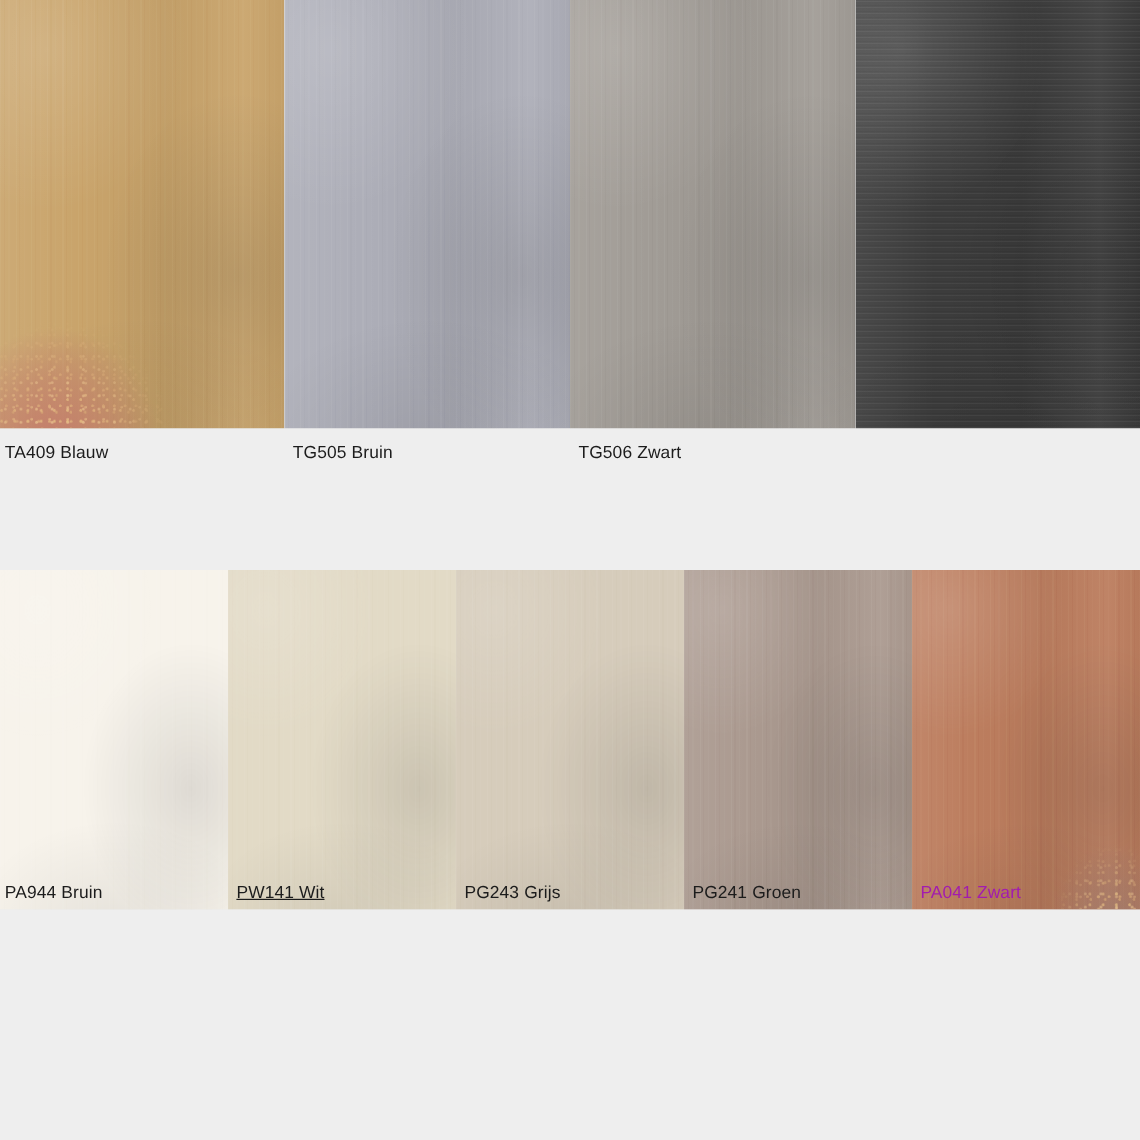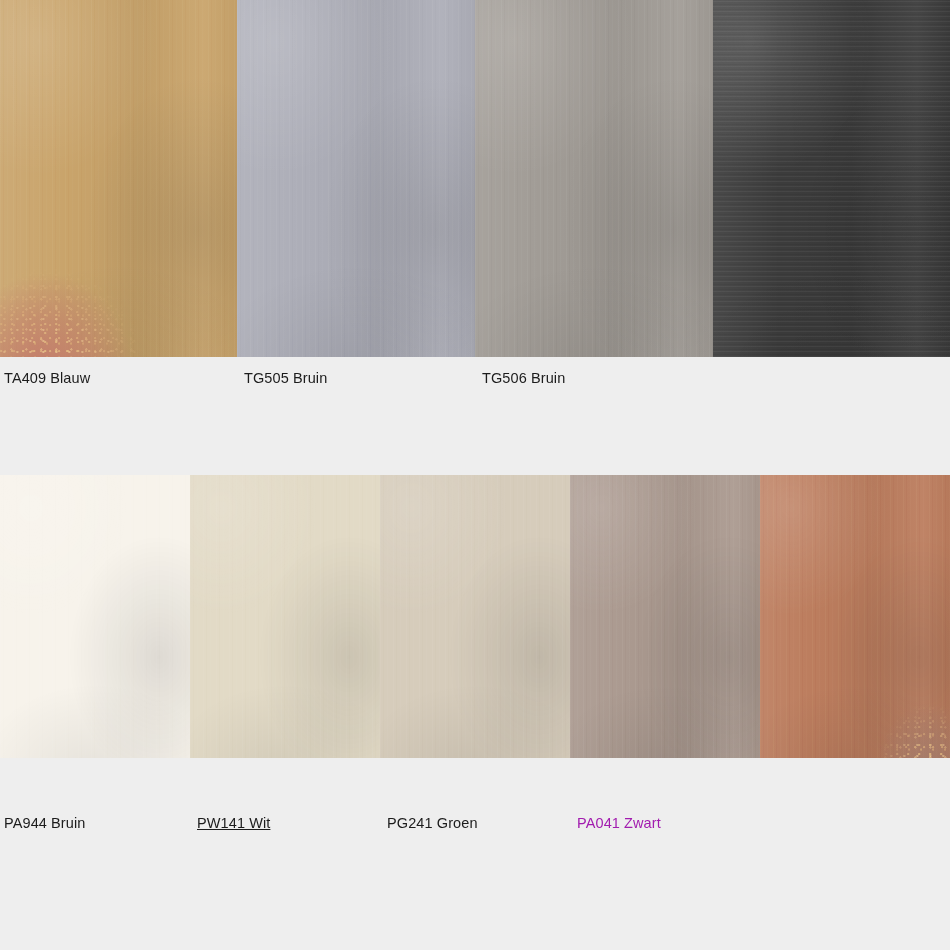--- a/index.html
+++ b/index.html
@@ -209,21 +209,21 @@
       <div class="swatch-fill" style="background: rgb(60, 60, 60);"></div>
       <div class="cloud"></div>
       <div class="grain-h"></div>
       <div class="sweep"></div>
     </div>
   </div>
 
   <div class="label-row row-1" style="top: 363px;">
     <div class="swatch-label" style="width: 237px; color: rgb(28, 28, 28);">TA409 Blauw</div>
     <div class="swatch-label" style="width: 238px; color: rgb(28, 28, 28);">TG505 Bruin</div>
-    <div class="swatch-label" style="width: 237px; color: rgb(28, 28, 28);">TG506 Bruin</div>
+    <div class="swatch-label" style="width: 237px; color: rgb(28, 28, 28);">TG506 Zwart</div>
   </div>
 
   <div class="swatch-row row-2" style="top: 475px; height: 283px;">
     <div class="swatch" style="width: 190px;">
       <div class="swatch-fill" style="background: rgb(247, 243, 235);"></div>
       <div class="cloud"></div>
       <div class="grain-v"></div>
     </div>
     <div class="swatch" style="width: 190px;">
       <div class="swatch-fill" style="background: rgb(226, 218, 198);"></div>
@@ -244,20 +244,21 @@
     <div class="swatch" style="width: 190px;">
       <div class="swatch-fill" style="background: rgb(188, 125, 94);"></div>
       <div class="cloud"></div>
       <div class="grain-v"></div>
       <div class="sweep"></div>
       <div class="patch right"></div>
       <div class="speckle right"></div>
     </div>
   </div>
 
-  <div class="label-row row-2" style="top: 808px; align-items: flex-end;">
+  <div class="label-row row-2" style="top: 729px; align-items: flex-end;">
     <div class="swatch-label" style="width: 190px; color: rgb(28, 28, 28);">PA944 Bruin</div>
     <div class="swatch-label" style="width: 190px; color: rgb(28, 28, 28); text-decoration: underline;">PW141 Wit</div>
+    <div class="swatch-label" style="width: 190px; color: rgb(28, 28, 28);">PG243 Grijs</div>
     <div class="swatch-label" style="width: 190px; color: rgb(28, 28, 28);">PG241 Groen</div>
     <div class="swatch-label" style="width: 190px; color: #a21caf;">PA041 Zwart</div>
   </div>
 
 </div>
 
 </body></html>

